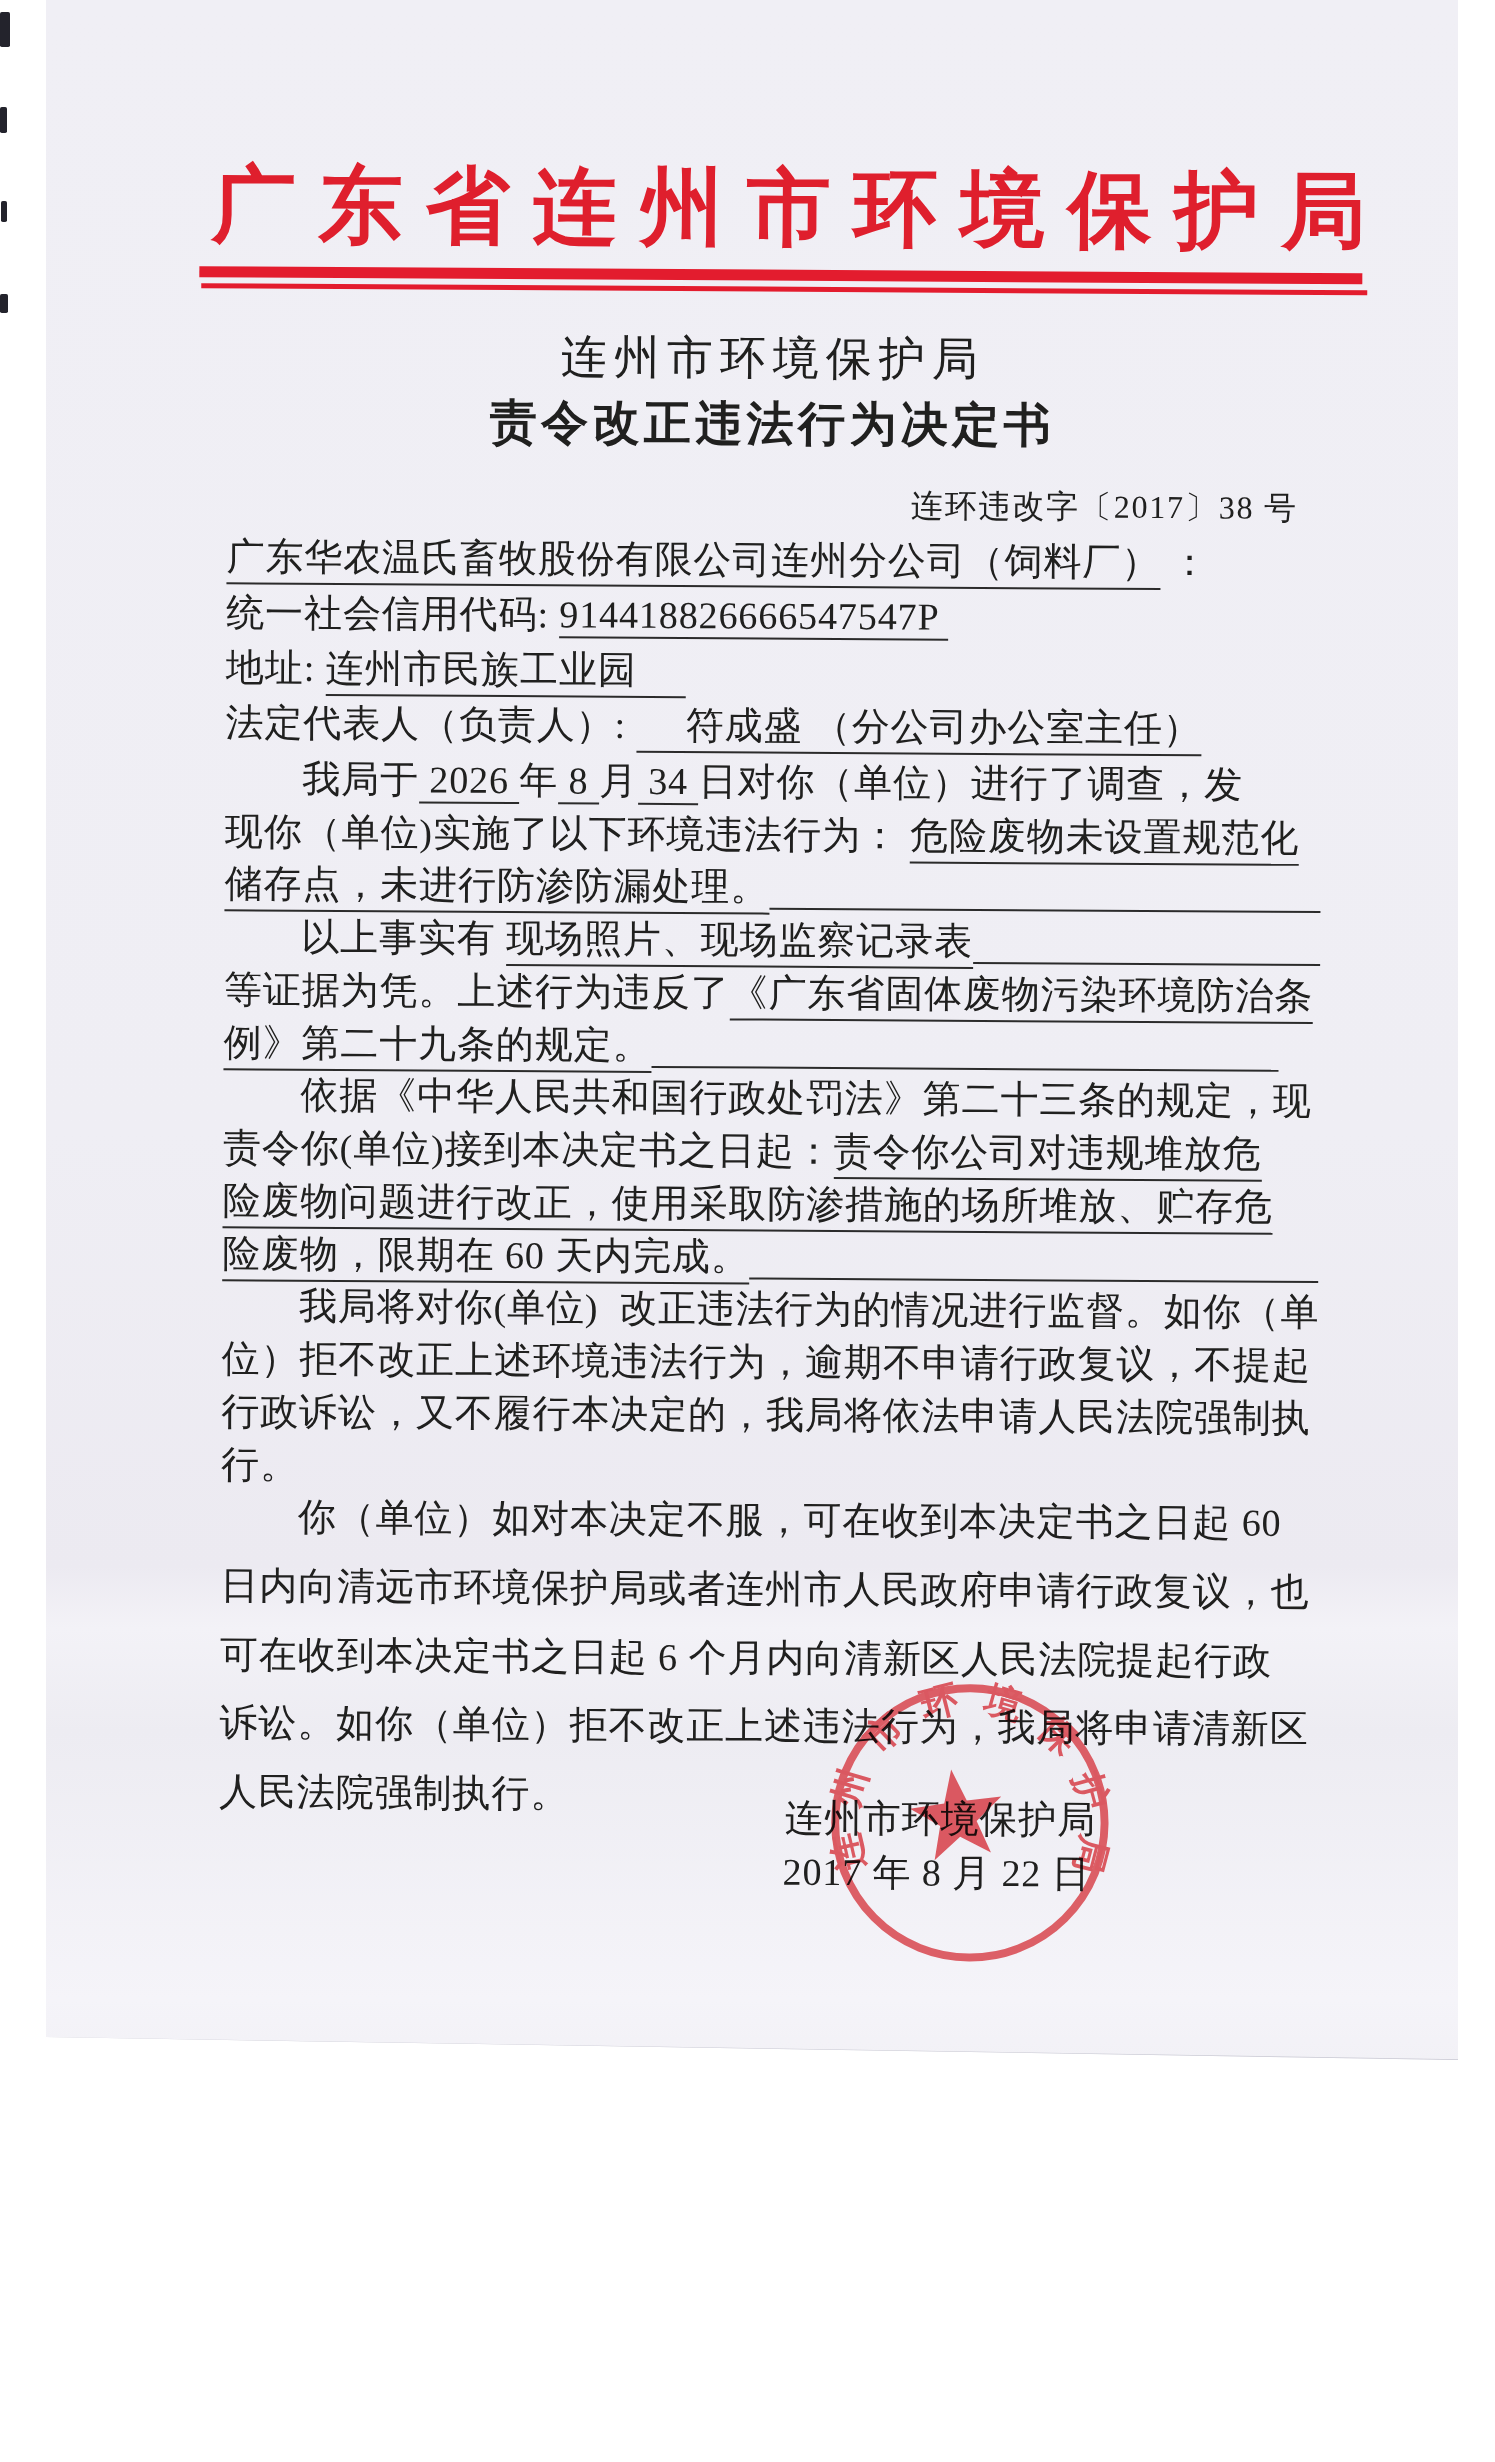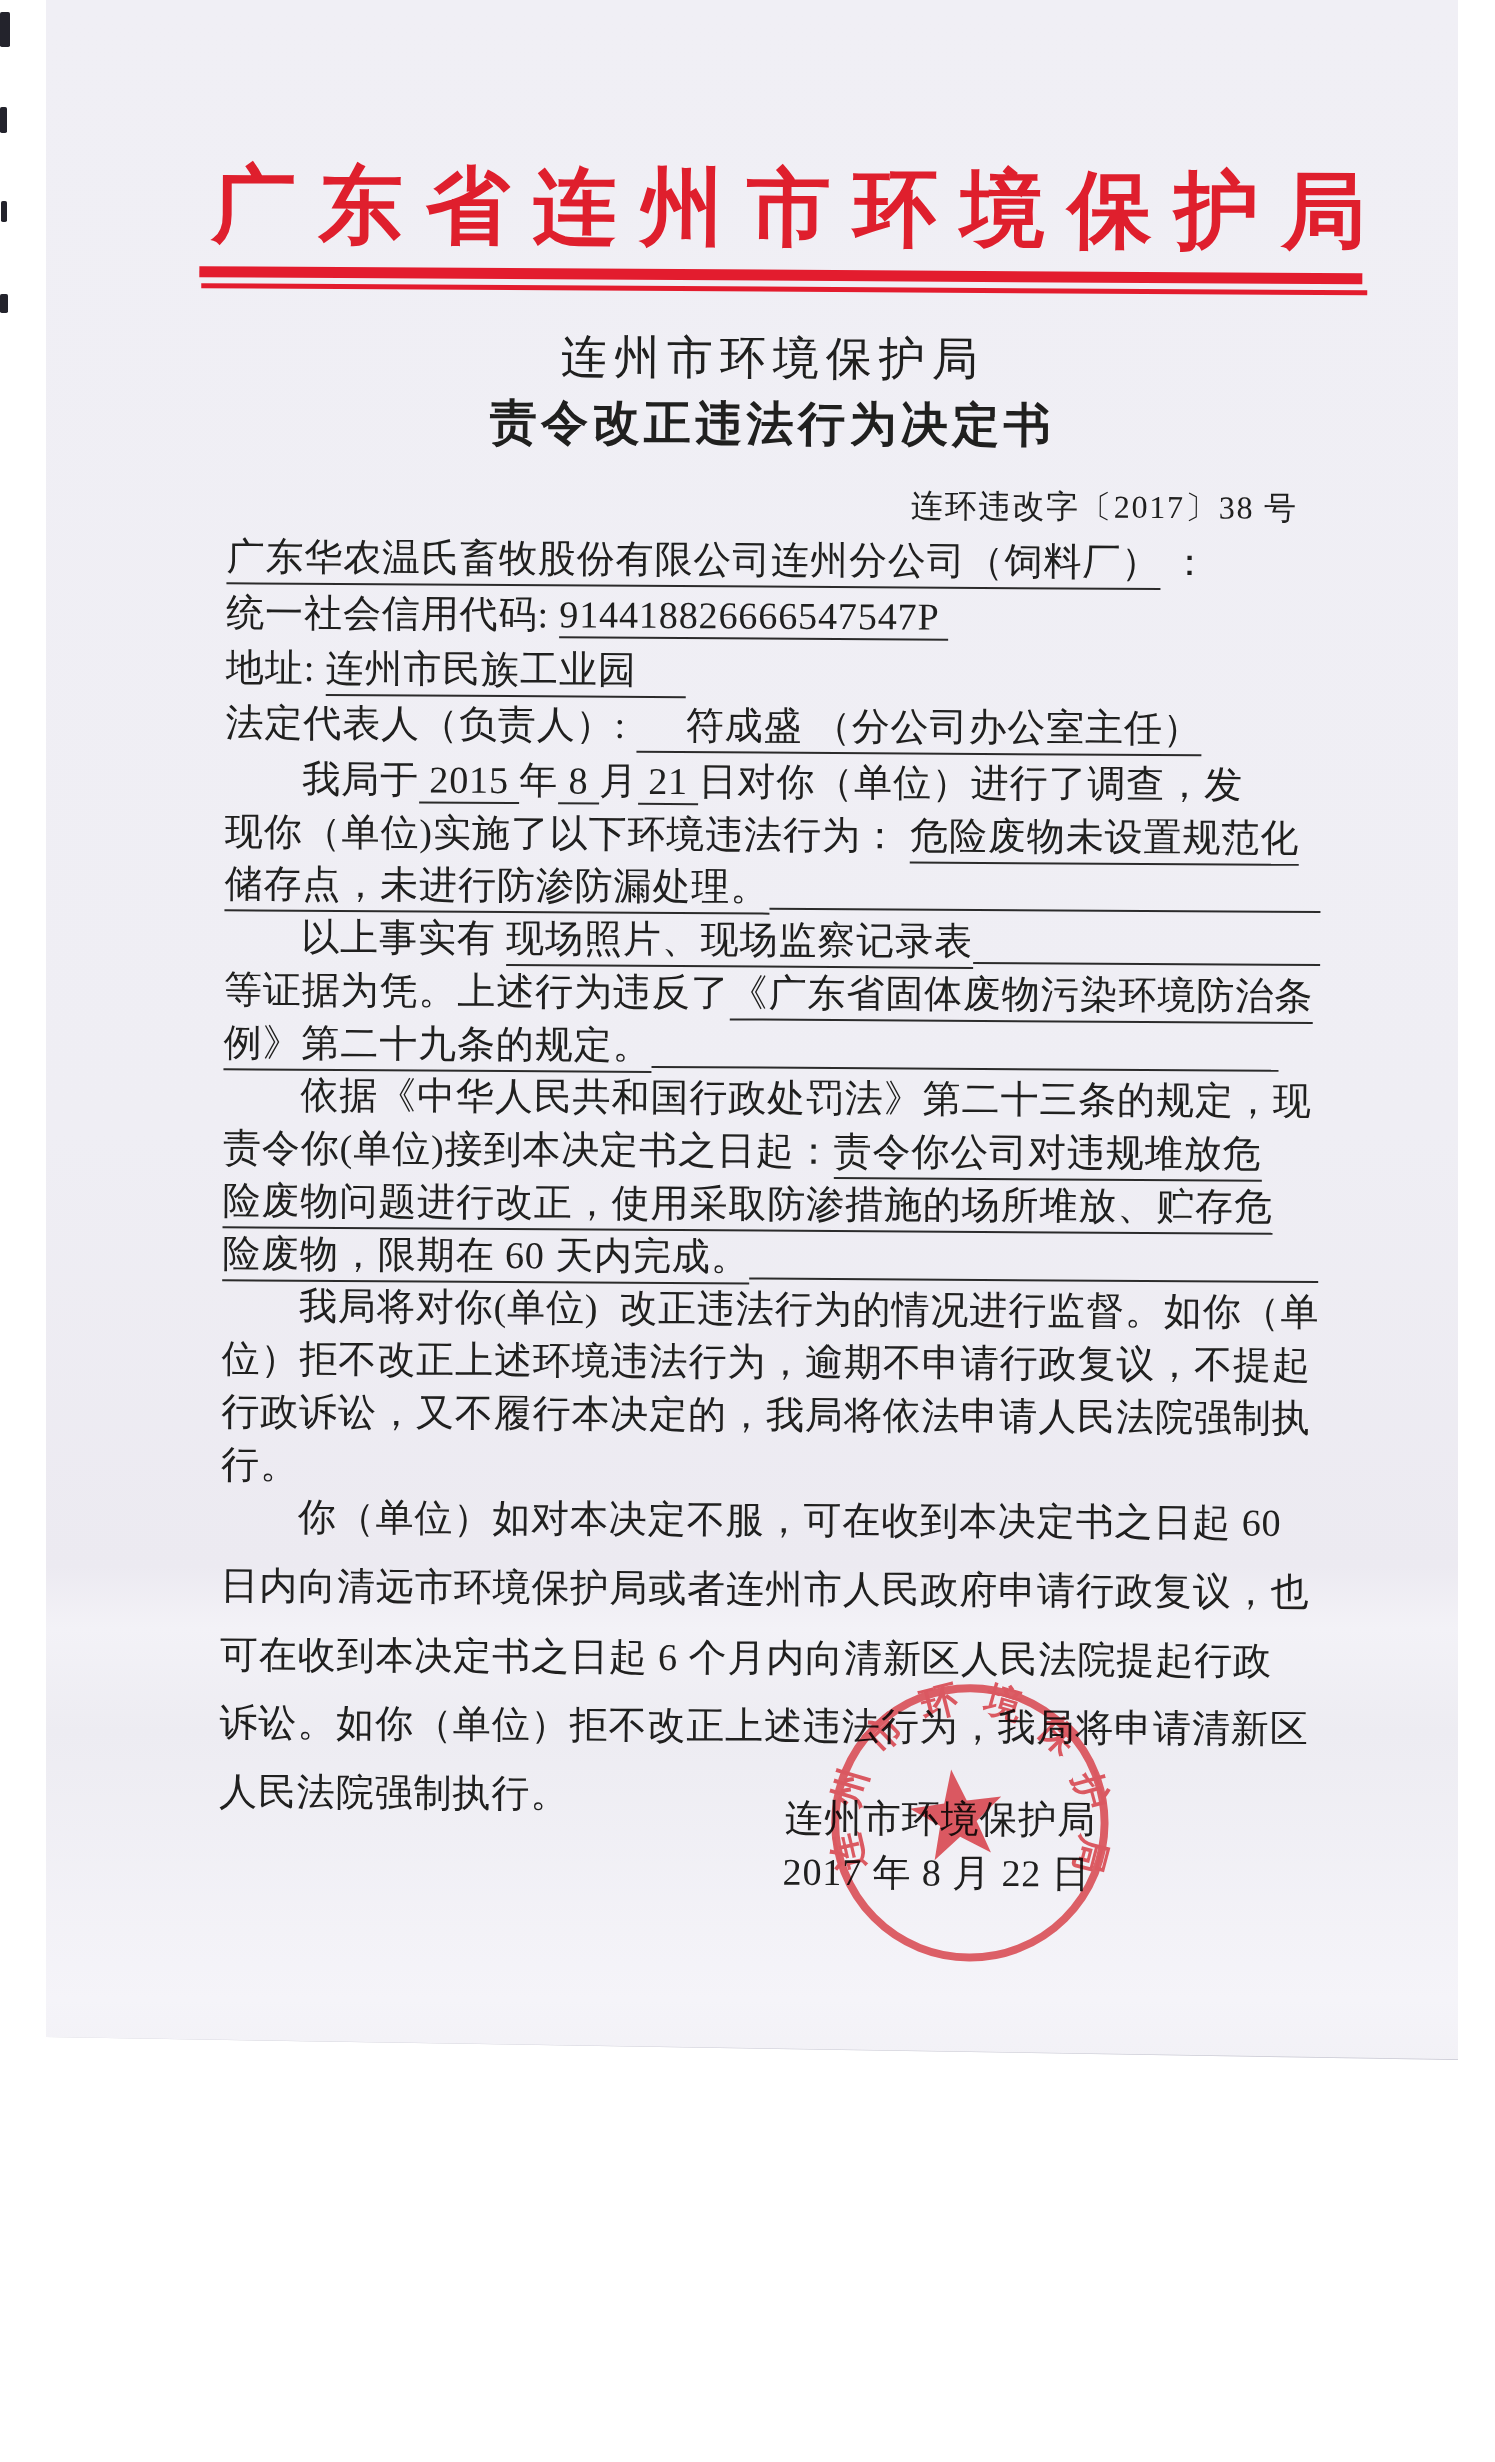--- a/index.html
+++ b/index.html
@@ -61,21 +61,21 @@
 
   <div class="abs" id="doc-title-1">连州市环境保护局</div>
   <div class="abs" id="doc-title-2">责令改正违法行为决定书</div>
   <div class="abs" id="doc-number">连环违改字〔2017〕38 号</div>
 
   <div id="lines-root">
       <div class="line" style="left: 230px; top: 531px; width: 1096px;"><span class="seg-u">广东华农温氏畜牧股份有限公司连州分公司（饲料厂）</span><span class="seg-p"> ：</span></div>
       <div class="line" style="left: 230px; top: 587px; width: 1096px;"><span class="seg-p">统一社会信用代码: </span><span class="seg-u">914418826666547547P </span></div>
       <div class="line" style="left: 230px; top: 642px; width: 1096px;"><span class="seg-p">地址: </span><span class="seg-u">连州市民族工业园　 </span></div>
       <div class="line" style="left: 230px; top: 697px; width: 1096px;"><span class="seg-p">法定代表人（负责人）: </span><span class="seg-u">　 符成盛 （分公司办公室主任）</span></div>
-      <div class="line indent" style="left: 230px; top: 753px; width: 1096px;"><span class="seg-p">我局于</span><span class="seg-u"> 2015 </span><span class="seg-p">年</span><span class="seg-u"> 8 </span><span class="seg-p">月</span><span class="seg-u"> 21 </span><span class="seg-p">日对你（单位）进行了调查，发</span></div>
+      <div class="line indent" style="left: 230px; top: 753px; width: 1096px;"><span class="seg-p">我局于</span><span class="seg-u"> 2026 </span><span class="seg-p">年</span><span class="seg-u"> 8 </span><span class="seg-p">月</span><span class="seg-u"> 34 </span><span class="seg-p">日对你（单位）进行了调查，发</span></div>
       <div class="line" style="left: 230px; top: 806px; width: 1096px;"><span class="seg-p">现你（单位)实施了以下环境违法行为： </span><span class="seg-u">危险废物未设置规范化</span></div>
       <div class="line" style="left: 230px; top: 858px; width: 1096px;"><span class="seg-u">储存点，未进行防渗防漏处理。</span><span class="fill"></span></div>
       <div class="line indent" style="left: 230px; top: 911px; width: 1096px;"><span class="seg-p">以上事实有 </span><span class="seg-u">现场照片、现场监察记录表</span><span class="fill"></span></div>
       <div class="line" style="left: 230px; top: 964px; width: 1096px;"><span class="seg-p">等证据为凭。上述行为违反了</span><span class="seg-u">《广东省固体废物污染环境防治条</span></div>
       <div class="line" style="left: 230px; top: 1017px; width: 1055px;"><span class="seg-u">例》第二十九条的规定。</span><span class="fill"></span></div>
       <div class="line indent" style="left: 230px; top: 1069px; width: 1096px;"><span class="seg-p">依据《中华人民共和国行政处罚法》第二十三条的规定，现</span></div>
       <div class="line" style="left: 230px; top: 1122px; width: 1096px;"><span class="seg-p">责令你(单位)接到本决定书之日起：</span><span class="seg-u">责令你公司对违规堆放危</span></div>
       <div class="line" style="left: 230px; top: 1175px; width: 1096px;"><span class="seg-u">险废物问题进行改正，使用采取防渗措施的场所堆放、贮存危</span></div>
       <div class="line" style="left: 230px; top: 1228px; width: 1096px;"><span class="seg-u">险废物，限期在 60 天内完成。</span><span class="fill"></span></div>
       <div class="line indent" style="left: 230px; top: 1280px; width: 1096px;"><span class="seg-p">我局将对你(单位)  改正违法行为的情况进行监督。如你（单</span></div>

